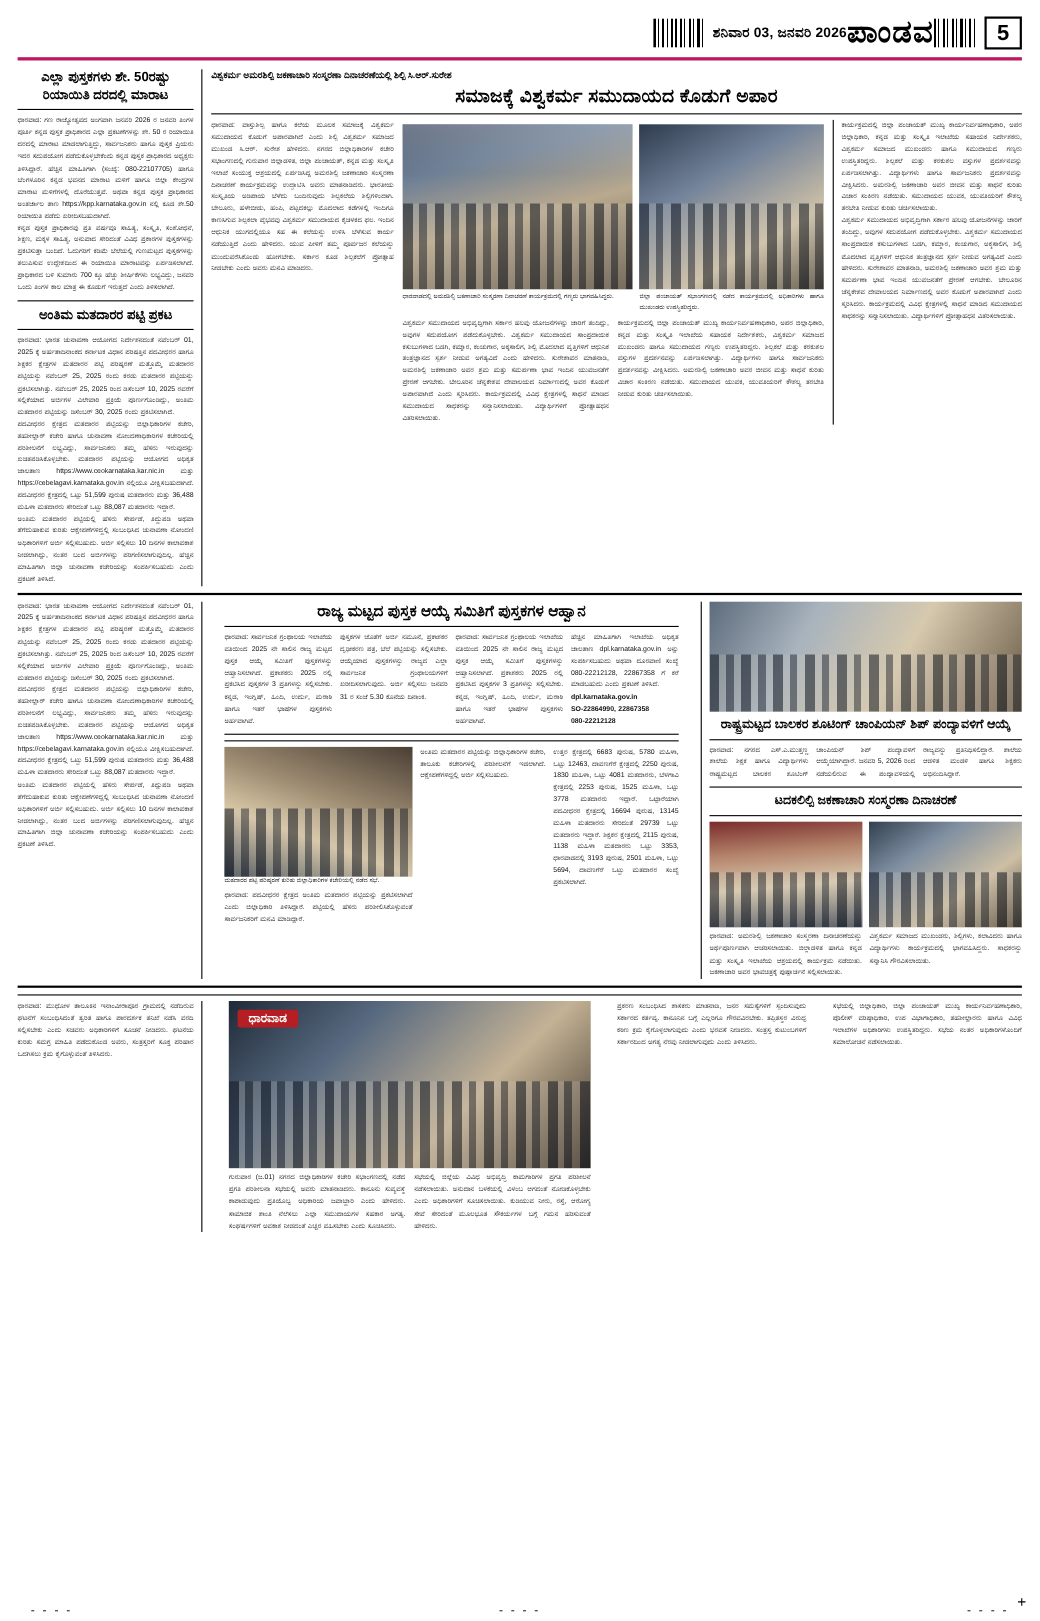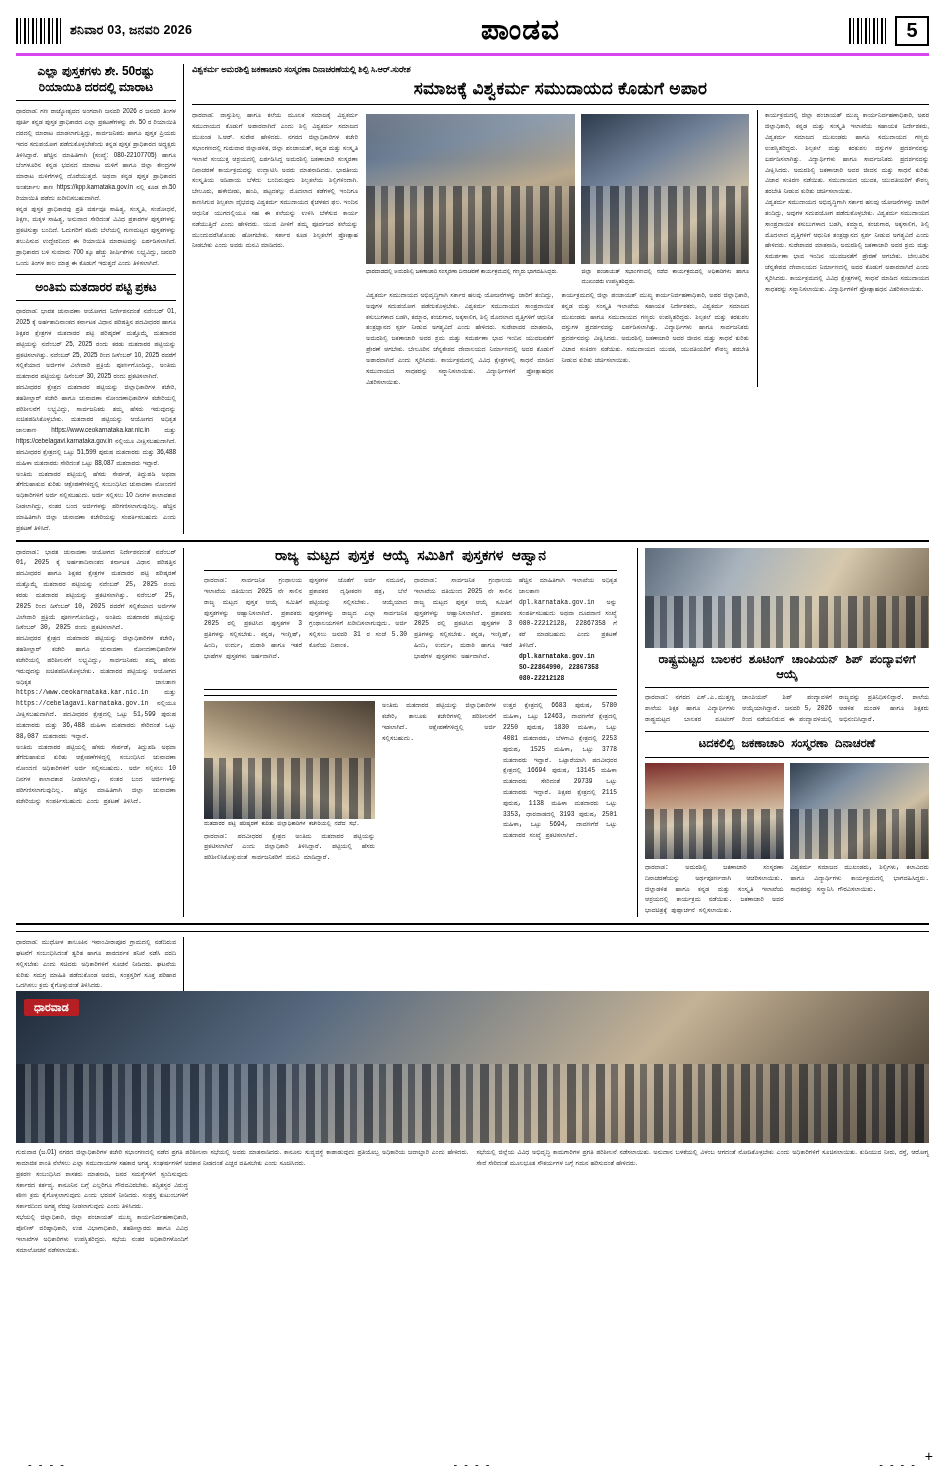--- a/index.html
+++ b/index.html
@@ -14,22 +14,22 @@
     position: relative;
     overflow: hidden;
   }
   .page {
     width: 945px; height: 1474px;
     padding: 14px 16px 8px 16px;
     position: relative;
   }
   
   .masthead {
-    display: flex; align-items: center; justify-content: space-between;
-    border-bottom: 3px solid #d946ef;
+    display: flex; align-items: center; justify-content: flex-end;
+    border-bottom: 3px solid #be185d;
     padding-bottom: 6px;
   }
   .masthead-left { display: flex; align-items: center; gap: 8px; }
   .barcode {
     width: 46px; height: 26px;
     background: repeating-linear-gradient(90deg, #000 0 2px, #fff 2px 4px, #000 4px 5px, #fff 5px 8px);
   }
   .date-text { font-size: 12.5px; font-weight: bold; letter-spacing: .2px; }
   .paper-title {
     font-size: 28px; font-weight: bold; letter-spacing: 1px;
@@ -181,21 +181,21 @@
           <div class="body-text">ವಿಶ್ವಕರ್ಮ ಸಮುದಾಯದ ಅಭಿವೃದ್ಧಿಗಾಗಿ ಸರ್ಕಾರ ಹಲವು ಯೋಜನೆಗಳನ್ನು ಜಾರಿಗೆ ತಂದಿದ್ದು, ಅವುಗಳ ಸದುಪಯೋಗ ಪಡೆದುಕೊಳ್ಳಬೇಕು. ವಿಶ್ವಕರ್ಮ ಸಮುದಾಯದ ಸಾಂಪ್ರದಾಯಿಕ ಕಸುಬುಗಳಾದ ಬಡಗಿ, ಕಮ್ಮಾರ, ಕಂಚುಗಾರ, ಅಕ್ಕಸಾಲಿಗ, ಶಿಲ್ಪಿ ಮೊದಲಾದ ವೃತ್ತಿಗಳಿಗೆ ಆಧುನಿಕ ತಂತ್ರಜ್ಞಾನದ ಸ್ಪರ್ಶ ನೀಡುವ ಅಗತ್ಯವಿದೆ ಎಂದು ಹೇಳಿದರು.
 ಸುರೇಶಾವರ ಮಾತನಾಡಿ, ಅಮರಶಿಲ್ಪಿ ಜಕಣಾಚಾರಿ ಅವರ ಶ್ರಮ ಮತ್ತು ಸಮರ್ಪಣಾ ಭಾವ ಇಂದಿನ ಯುವಜನತೆಗೆ ಪ್ರೇರಣೆ ಆಗಬೇಕು. ಬೇಲೂರಿನ ಚೆನ್ನಕೇಶವ ದೇವಾಲಯದ ನಿರ್ಮಾಣದಲ್ಲಿ ಅವರ ಕೊಡುಗೆ ಅಪಾರವಾಗಿದೆ ಎಂದು ಸ್ಮರಿಸಿದರು.
 ಕಾರ್ಯಕ್ರಮದಲ್ಲಿ ವಿವಿಧ ಕ್ಷೇತ್ರಗಳಲ್ಲಿ ಸಾಧನೆ ಮಾಡಿದ ಸಮುದಾಯದ ಸಾಧಕರನ್ನು ಸನ್ಮಾನಿಸಲಾಯಿತು. ವಿದ್ಯಾರ್ಥಿಗಳಿಗೆ ಪ್ರೋತ್ಸಾಹಧನ ವಿತರಿಸಲಾಯಿತು.</div>
         </div>
       </div>
     </div>
   </div>
 
   <div class="rule-thick"></div>
 
-  <div style="display:flex; gap:20px;font-family:Liberation Mono, monospace;">
+  <div style="display:flex; gap:20px;">
 
     <div style="width:168px; flex:none; border-right:1px solid #000; padding-right:7px;">
       <div class="body-text">ಧಾರವಾಡ: ಭಾರತ ಚುನಾವಣಾ ಆಯೋಗದ ನಿರ್ದೇಶನದಂತೆ ನವೆಂಬರ್ 01, 2025 ಕ್ಕೆ ಅರ್ಹತಾದಿನಾಂಕದ ಕರ್ನಾಟಕ ವಿಧಾನ ಪರಿಷತ್ತಿನ ಪದವೀಧರರ ಹಾಗೂ ಶಿಕ್ಷಕರ ಕ್ಷೇತ್ರಗಳ ಮತದಾರರ ಪಟ್ಟಿ ಪರಿಷ್ಕರಣೆ ಮತ್ತೊಮ್ಮೆ ಮತದಾರರ ಪಟ್ಟಿಯನ್ನು ನವೆಂಬರ್ 25, 2025 ರಂದು ಕರಡು ಮತದಾರರ ಪಟ್ಟಿಯನ್ನು ಪ್ರಕಟಿಸಲಾಗಿತ್ತು. ನವೆಂಬರ್ 25, 2025 ರಿಂದ ಡಿಸೆಂಬರ್ 10, 2025 ರವರೆಗೆ ಸಲ್ಲಿಕೆಯಾದ ಅರ್ಜಿಗಳ ವಿಲೇವಾರಿ ಪ್ರಕ್ರಿಯೆ ಪೂರ್ಣಗೊಂಡಿದ್ದು, ಅಂತಿಮ ಮತದಾರರ ಪಟ್ಟಿಯನ್ನು ಡಿಸೆಂಬರ್ 30, 2025 ರಂದು ಪ್ರಕಟಿಸಲಾಗಿದೆ.</div>
       <div class="body-text">ಪದವೀಧರರ ಕ್ಷೇತ್ರದ ಮತದಾರರ ಪಟ್ಟಿಯನ್ನು ಜಿಲ್ಲಾಧಿಕಾರಿಗಳ ಕಚೇರಿ, ತಹಶೀಲ್ದಾರ್ ಕಚೇರಿ ಹಾಗೂ ಚುನಾವಣಾ ನೋಂದಣಾಧಿಕಾರಿಗಳ ಕಚೇರಿಯಲ್ಲಿ ಪರಿಶೀಲನೆಗೆ ಲಭ್ಯವಿದ್ದು, ಸಾರ್ವಜನಿಕರು ತಮ್ಮ ಹೆಸರು ಇರುವುದನ್ನು ಖಚಿತಪಡಿಸಿಕೊಳ್ಳಬೇಕು. ಮತದಾರರ ಪಟ್ಟಿಯನ್ನು ಆಯೋಗದ ಅಧಿಕೃತ ಜಾಲತಾಣ https://www.ceokarnataka.kar.nic.in ಮತ್ತು https://cebelagavi.karnataka.gov.in ನಲ್ಲಿಯೂ ವೀಕ್ಷಿಸಬಹುದಾಗಿದೆ. ಪದವೀಧರರ ಕ್ಷೇತ್ರದಲ್ಲಿ ಒಟ್ಟು 51,599 ಪುರುಷ ಮತದಾರರು ಮತ್ತು 36,488 ಮಹಿಳಾ ಮತದಾರರು ಸೇರಿದಂತೆ ಒಟ್ಟು 88,087 ಮತದಾರರು ಇದ್ದಾರೆ.</div>
       <div class="body-text">ಅಂತಿಮ ಮತದಾರರ ಪಟ್ಟಿಯಲ್ಲಿ ಹೆಸರು ಸೇರ್ಪಡೆ, ತಿದ್ದುಪಡಿ ಅಥವಾ ತೆಗೆದುಹಾಕುವ ಕುರಿತು ಆಕ್ಷೇಪಣೆಗಳಿದ್ದಲ್ಲಿ ಸಂಬಂಧಿಸಿದ ಚುನಾವಣಾ ನೋಂದಣಿ ಅಧಿಕಾರಿಗಳಿಗೆ ಅರ್ಜಿ ಸಲ್ಲಿಸಬಹುದು. ಅರ್ಜಿ ಸಲ್ಲಿಸಲು 10 ದಿನಗಳ ಕಾಲಾವಕಾಶ ನೀಡಲಾಗಿದ್ದು, ನಂತರ ಬಂದ ಅರ್ಜಿಗಳನ್ನು ಪರಿಗಣಿಸಲಾಗುವುದಿಲ್ಲ. ಹೆಚ್ಚಿನ ಮಾಹಿತಿಗಾಗಿ ಜಿಲ್ಲಾ ಚುನಾವಣಾ ಕಚೇರಿಯನ್ನು ಸಂಪರ್ಕಿಸಬಹುದು ಎಂದು ಪ್ರಕಟಣೆ ತಿಳಿಸಿದೆ.</div>
     </div>
 
     <div style="flex:1;">
       <div class="sec-head">ರಾಜ್ಯ ಮಟ್ಟದ ಪುಸ್ತಕ ಆಯ್ಕೆ ಸಮಿತಿಗೆ ಪುಸ್ತಕಗಳ ಆಹ್ವಾನ</div>
       <div class="rule"></div>
@@ -244,21 +244,21 @@
         <div class="body-text" style="flex:1;">ವಿಶ್ವಕರ್ಮ ಸಮಾಜದ ಮುಖಂಡರು, ಶಿಲ್ಪಿಗಳು, ಕಲಾವಿದರು ಹಾಗೂ ವಿದ್ಯಾರ್ಥಿಗಳು ಕಾರ್ಯಕ್ರಮದಲ್ಲಿ ಭಾಗವಹಿಸಿದ್ದರು. ಸಾಧಕರನ್ನು ಸನ್ಮಾನಿಸಿ ಗೌರವಿಸಲಾಯಿತು.</div>
       </div>
     </div>
   </div>
 
   <div class="rule-thick"></div>
 
   <div>
     <div class="rule"></div>
 
-    <div style="display:flex; gap:0;flex-direction:column;">
+    <div style="display:flex; gap:24px;">
       <div class="body-text" style="width:168px; flex:none; border-right:1px solid #000; padding-right:7px;">ಧಾರವಾಡ: ಮುಧೋಳ ತಾಲೂಕಿನ ಇನಾಂವೀರಾಪೂರ ಗ್ರಾಮದಲ್ಲಿ ನಡೆದಿರುವ ಘಟನೆಗೆ ಸಂಬಂಧಿಸಿದಂತೆ ತ್ವರಿತ ಹಾಗೂ ಪಾರದರ್ಶಕ ತನಿಖೆ ನಡೆಸಿ ವರದಿ ಸಲ್ಲಿಸಬೇಕು ಎಂದು ಸಚಿವರು ಅಧಿಕಾರಿಗಳಿಗೆ ಸೂಚನೆ ನೀಡಿದರು. ಘಟನೆಯ ಕುರಿತು ಸಮಗ್ರ ಮಾಹಿತಿ ಪಡೆದುಕೊಂಡ ಅವರು, ಸಂತ್ರಸ್ತರಿಗೆ ಸೂಕ್ತ ಪರಿಹಾರ ಒದಗಿಸಲು ಕ್ರಮ ಕೈಗೊಳ್ಳುವಂತೆ ತಿಳಿಸಿದರು.</div>
 
       <div style="flex:1;">
         <div class="photo-generic photo-people ph-e" style="height:152px; position:relative;">
           <div class="banner-tag">ಧಾರವಾಡ</div>
         </div>
         <div style="display:flex; gap:8px; margin-top:4px;">
           <div class="body-text" style="flex:1;">ಗುರುವಾರ (ಜ.01) ನಗರದ ಜಿಲ್ಲಾಧಿಕಾರಿಗಳ ಕಚೇರಿ ಸಭಾಂಗಣದಲ್ಲಿ ನಡೆದ ಪ್ರಗತಿ ಪರಿಶೀಲನಾ ಸಭೆಯಲ್ಲಿ ಅವರು ಮಾತನಾಡಿದರು. ಕಾನೂನು ಸುವ್ಯವಸ್ಥೆ ಕಾಪಾಡುವುದು ಪ್ರತಿಯೊಬ್ಬ ಅಧಿಕಾರಿಯ ಜವಾಬ್ದಾರಿ ಎಂದು ಹೇಳಿದರು. ಸಾಮಾಜಿಕ ಶಾಂತಿ ನೆಲೆಸಲು ಎಲ್ಲಾ ಸಮುದಾಯಗಳ ಸಹಕಾರ ಅಗತ್ಯ. ಸಂಘರ್ಷಗಳಿಗೆ ಅವಕಾಶ ನೀಡದಂತೆ ಎಚ್ಚರ ವಹಿಸಬೇಕು ಎಂದು ಸೂಚಿಸಿದರು.</div>
           <div class="body-text" style="flex:1;">ಸಭೆಯಲ್ಲಿ ಜಿಲ್ಲೆಯ ವಿವಿಧ ಅಭಿವೃದ್ಧಿ ಕಾಮಗಾರಿಗಳ ಪ್ರಗತಿ ಪರಿಶೀಲನೆ ನಡೆಸಲಾಯಿತು. ಅನುದಾನ ಬಳಕೆಯಲ್ಲಿ ವಿಳಂಬ ಆಗದಂತೆ ನೋಡಿಕೊಳ್ಳಬೇಕು ಎಂದು ಅಧಿಕಾರಿಗಳಿಗೆ ಸೂಚಿಸಲಾಯಿತು. ಕುಡಿಯುವ ನೀರು, ರಸ್ತೆ, ಆರೋಗ್ಯ ಸೇವೆ ಸೇರಿದಂತೆ ಮೂಲಭೂತ ಸೌಕರ್ಯಗಳ ಬಗ್ಗೆ ಗಮನ ಹರಿಸುವಂತೆ ಹೇಳಿದರು.</div>
         </div>

